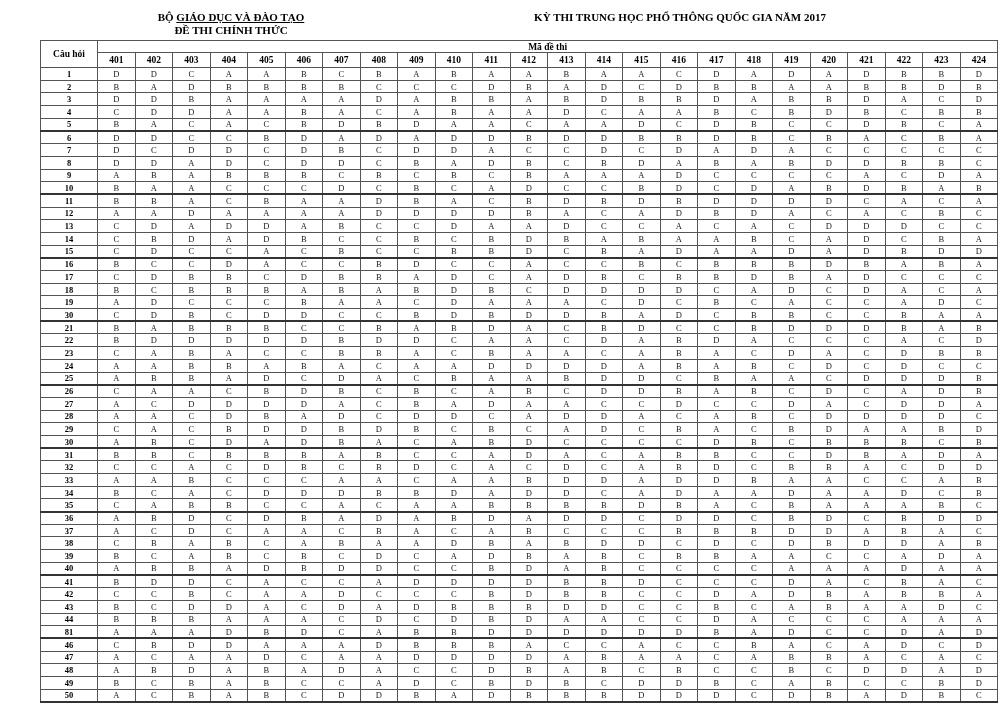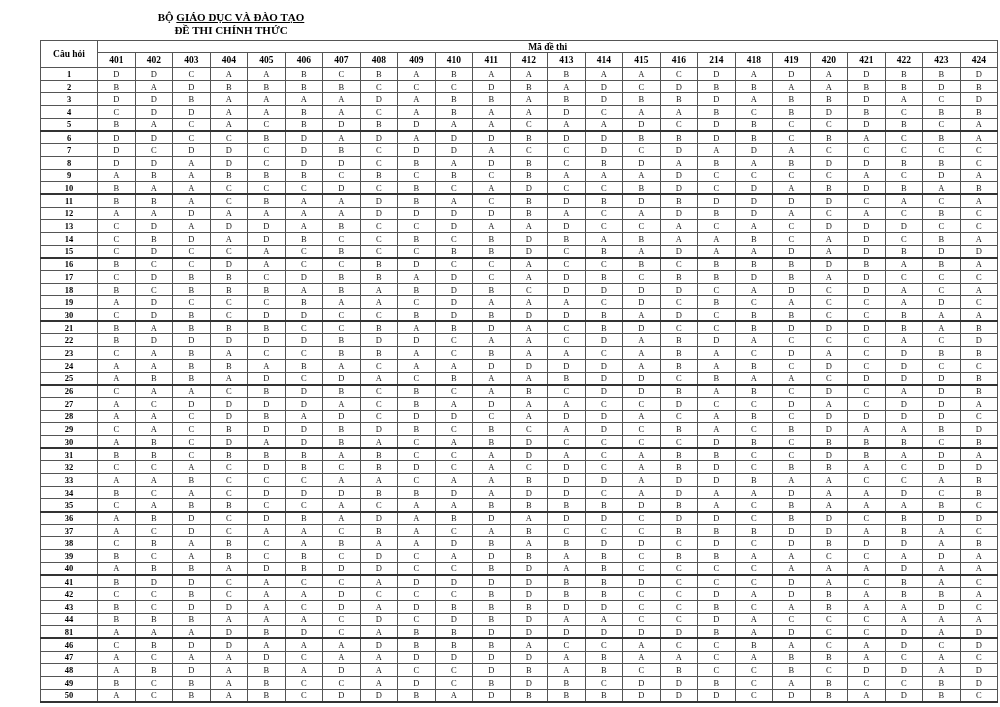--- a/index.html
+++ b/index.html
@@ -54,20 +54,21 @@
 <body>
 
 <div class="page">
 
   <div class="hdr-left">
     <div><span>BỘ</span> <span class="u">GIÁO DỤC VÀ ĐÀO TẠO</span></div>
     <div>ĐỀ THI CHÍNH THỨC</div>
   </div>
 
   <div class="hdr-right">
+    <div>KỲ THI TRUNG HỌC PHỔ THÔNG QUỐC GIA NĂM 2017</div>
   </div>
 
   <div class="tbl-wrap">
     <table class="answers">
       <colgroup>
         <col class="qcol">
       <col class="acol">
           <col class="acol">
           <col class="acol">
           <col class="acol">
@@ -107,21 +108,21 @@
             <th>407</th>
             <th>408</th>
             <th>409</th>
             <th>410</th>
             <th>411</th>
             <th>412</th>
             <th>413</th>
             <th>414</th>
             <th>415</th>
             <th>416</th>
-            <th>214</th>
+            <th>417</th>
             <th>418</th>
             <th>419</th>
             <th>420</th>
             <th>421</th>
             <th>422</th>
             <th>423</th>
             <th>424</th>
           </tr>
       </thead>
       <tbody>

